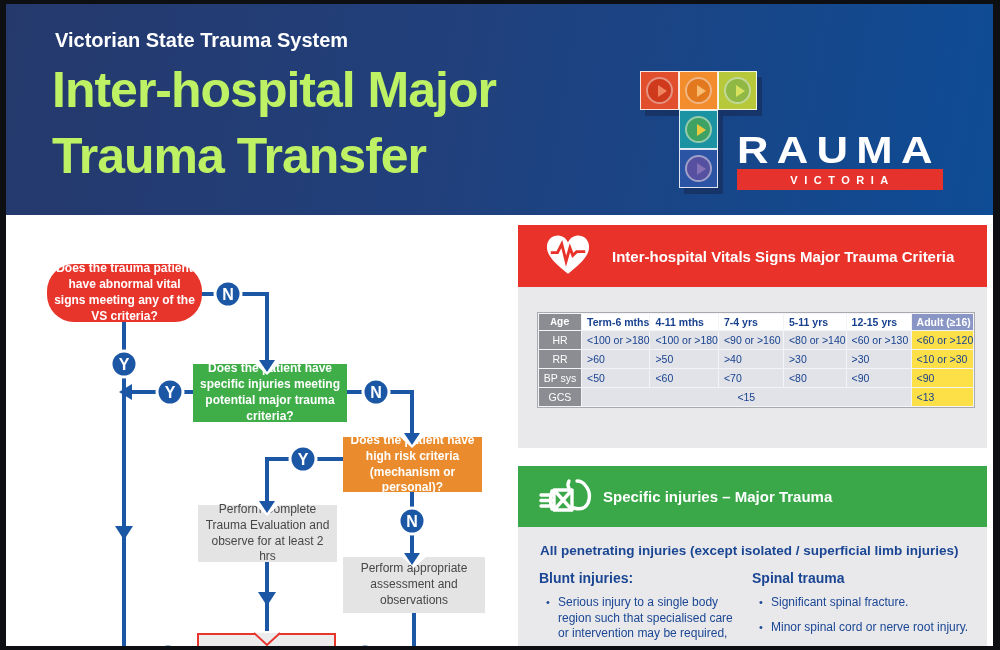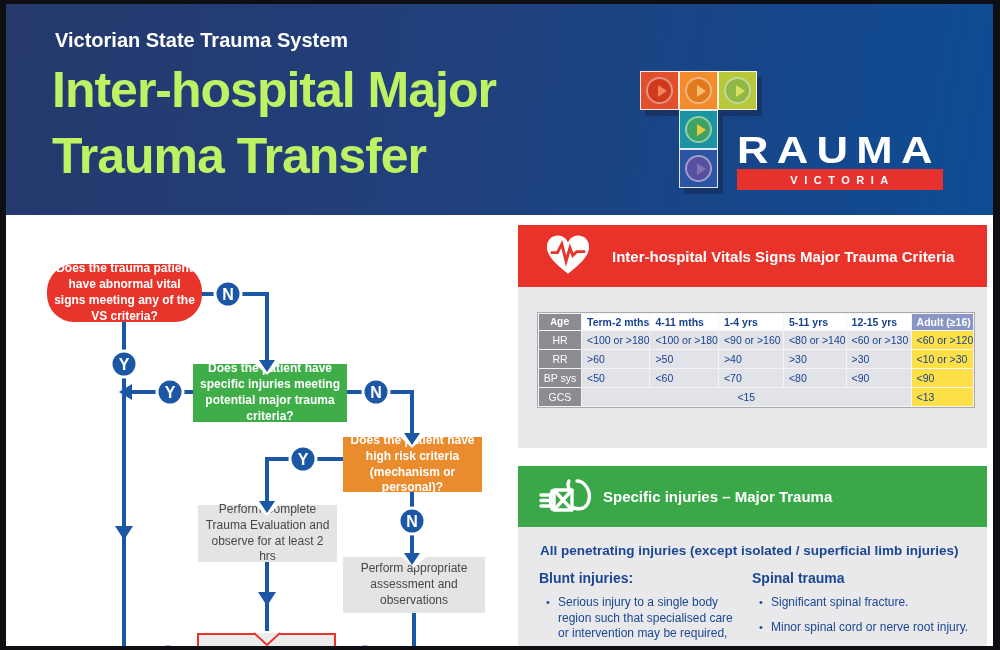--- a/index.html
+++ b/index.html
@@ -212,23 +212,23 @@
           <col style="width: 66px;">
           <col style="width: 65px;">
           <col style="width: 64px;">
           <col style="width: 55px;">
           <col style="width: 64px;">
           <col style="width: 56px;">
         </colgroup>
         <thead>
           <tr>
             <th class="cell-rowhead">Age</th>
-            <th>Term-2 mths</th>
+            <th>Term-6 mths</th>
             <th>4-11 mths</th>
-            <th>1-4 yrs</th>
+            <th>7-4 yrs</th>
             <th>5-11 yrs</th>
             <th>12-15 yrs</th>
             <th class="cell-adult-h">Adult (≥16)</th>
           </tr>
         </thead>
         <tbody>
           <tr>
             <td class="cell-rowhead">HR</td>
             <td class="cell-body">&lt;100 or &gt;180</td>
             <td class="cell-body">&lt;100 or &gt;180</td>

